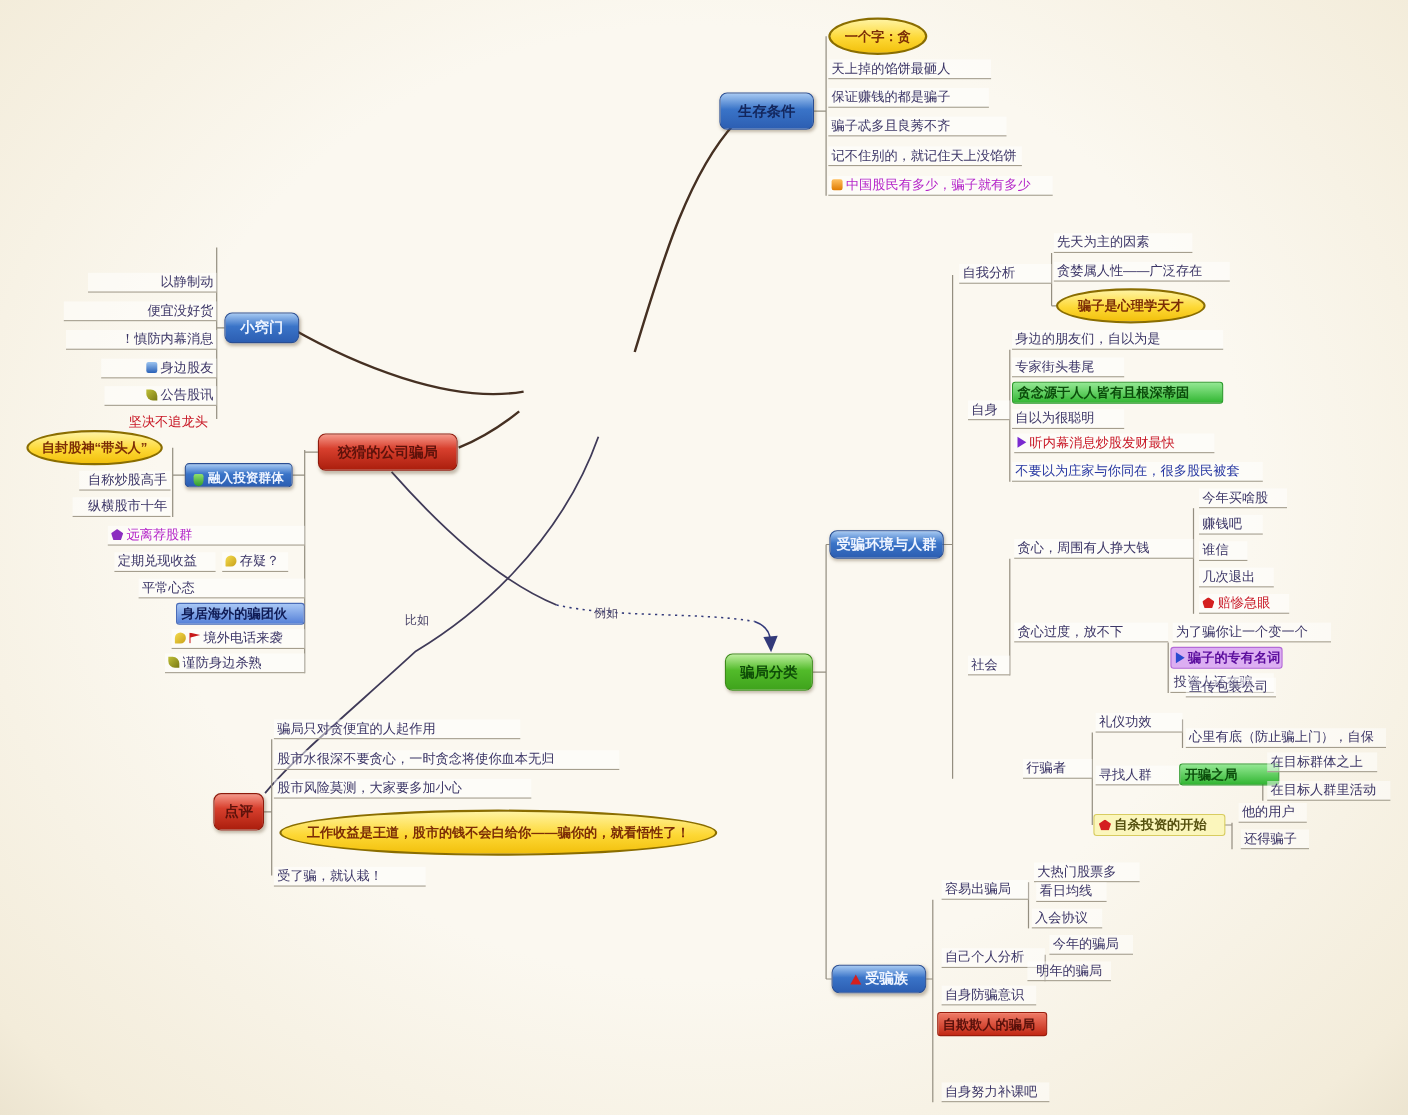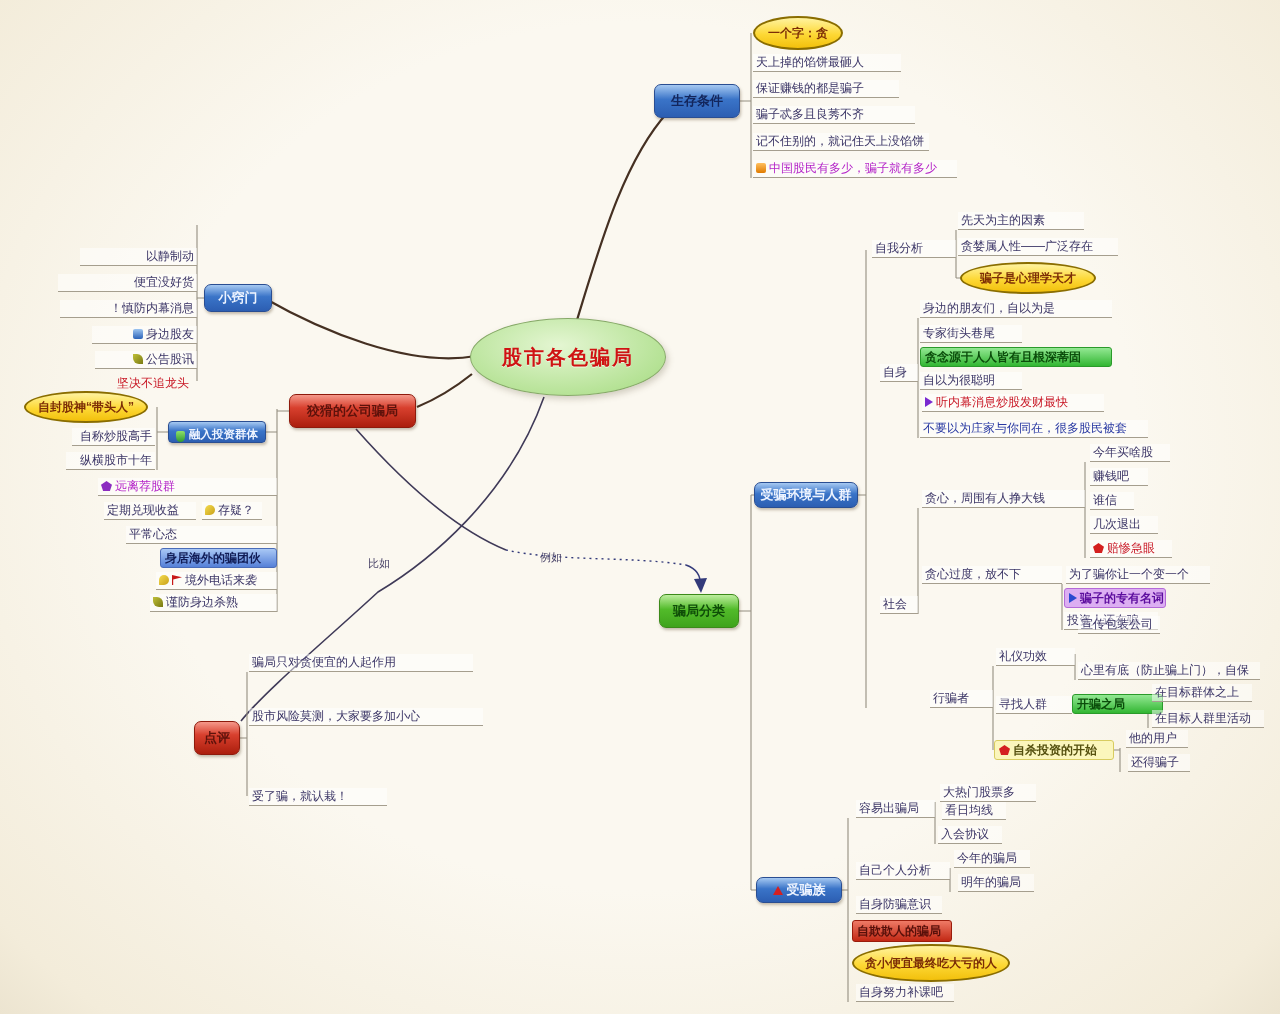--- a/index.html
+++ b/index.html
@@ -73,23 +73,20 @@
       <path d="M993,666 L993,750" fill="none" stroke="#948e80" stroke-width="1.1"></path>
       <path d="M1075,654 L1075,680" fill="none" stroke="#948e80" stroke-width="1.1"></path>
       <path d="M1140,704 L1148,704 M1148,702 L1148,728" fill="none" stroke="#948e80" stroke-width="1.1"></path>
       <path d="M1112,750 L1120,750 M1120,748 L1120,772" fill="none" stroke="#948e80" stroke-width="1.1"></path>
       <path d="M842,890 L848,890 M848,818 L848,1002" fill="none" stroke="#948e80" stroke-width="1.1"></path>
       <path d="M935,802 L935,844" fill="none" stroke="#948e80" stroke-width="1.1"></path>
       <path d="M950,868 L950,892" fill="none" stroke="#948e80" stroke-width="1.1"></path>
       <polygon points="694,579 707,578 701,593" fill="#333a7a"></polygon>
     </svg>
   <div id="nodes">
-      <div class="ellipse central" style="left: 470px; top: 318px; width: 196px; height: 78px;">
-        <span>股市各色骗局</span>
-      </div>
       <div class="pill pill-blue navy" style="left: 654px; top: 84px; width: 86px; height: 34px;">
         <span>生存条件</span>
       </div>
       <div class="ellipse yell" style="left: 753px; top: 16px; width: 90px; height: 34px;">
         <span>一个字：贪</span>
       </div>
       <div class="item" style="left: 753px; top: 54px; width: 148px;">
         <span>天上掉的馅饼最砸人</span>
       </div>
       <div class="item" style="left: 753px; top: 80px; width: 146px;">
@@ -169,22 +166,28 @@
       <div class="item" style="left: 150px; top: 594px; width: 127px;">
         <span class="ic leaf-olive"></span>
         <span>谨防身边杀熟</span>
       </div>
       <div class="pill pill-red" style="left: 194px; top: 721px; width: 46px; height: 34px;">
         <span>点评</span>
       </div>
       <div class="item" style="left: 249px; top: 654px; width: 224px;">
         <span>骗局只对贪便宜的人起作用</span>
       </div>
+      <div class="item" style="left: 249px; top: 682px; width: 314px;">
+        <span>股市水很深不要贪心，一时贪念将使你血本无归</span>
+      </div>
       <div class="item" style="left: 249px; top: 708px; width: 234px;">
         <span>股市风险莫测，大家要多加小心</span>
+      </div>
+      <div class="ellipse yell" style="left: 254px; top: 736px; width: 398px; height: 42px;">
+        <span>工作收益是王道，股市的钱不会白给你——骗你的，就看悟性了！</span>
       </div>
       <div class="item" style="left: 249px; top: 788px; width: 138px;">
         <span>受了骗，就认栽！</span>
       </div>
       <div class="pill pill-green" style="left: 659px; top: 594px; width: 80px; height: 34px;">
         <span>骗局分类</span>
       </div>
       <div class="pill pill-blue" style="left: 754px; top: 482px; width: 104px; height: 26px;">
         <span>受骗环境与人群</span>
       </div>
@@ -306,31 +309,28 @@
       </div>
       <div class="item" style="left: 938px; top: 826px; width: 64px;">
         <span>入会协议</span>
       </div>
       <div class="item" style="left: 856px; top: 862px; width: 94px;">
         <span>自己个人分析</span>
       </div>
       <div class="item" style="left: 954px; top: 850px; width: 76px;">
         <span>今年的骗局</span>
       </div>
-      <div class="item" style="left: 958px; top: 874px; width: 76px;">
+      <div class="item" style="left: 934px; top: 874px; width: 76px; justify-content: center;">
         <span>明年的骗局</span>
       </div>
       <div class="item" style="left: 856px; top: 896px; width: 86px;">
         <span>自身防骗意识</span>
       </div>
       <div class="hl red-hl" style="left: 852px; top: 920px; width: 100px; height: 22px;">
         <span>自欺欺人的骗局</span>
-      </div>
-      <div class="ellipse yell" style="left: 852px; top: 944px; width: 158px; height: 38px;">
-        <span>贪小便宜最终吃大亏的人</span>
       </div>
       <div class="item" style="left: 856px; top: 984px; width: 98px;">
         <span>自身努力补课吧</span>
       </div>
       <div class="text" style="left: 368px; top: 556px;"><span>比如</span></div>
       <div class="text" style="left: 540px; top: 550px;"><span>例如</span></div>
     </div>
 </div>
 
 </body></html>

